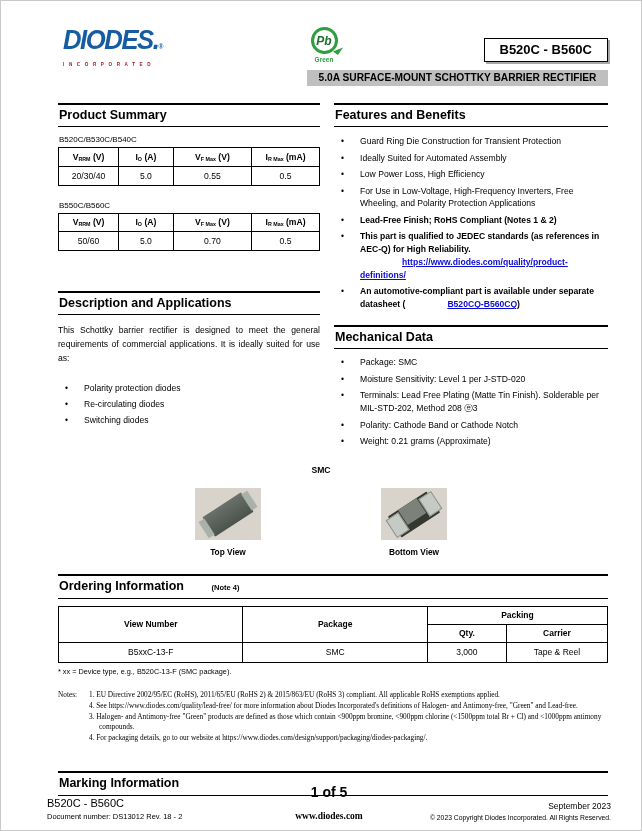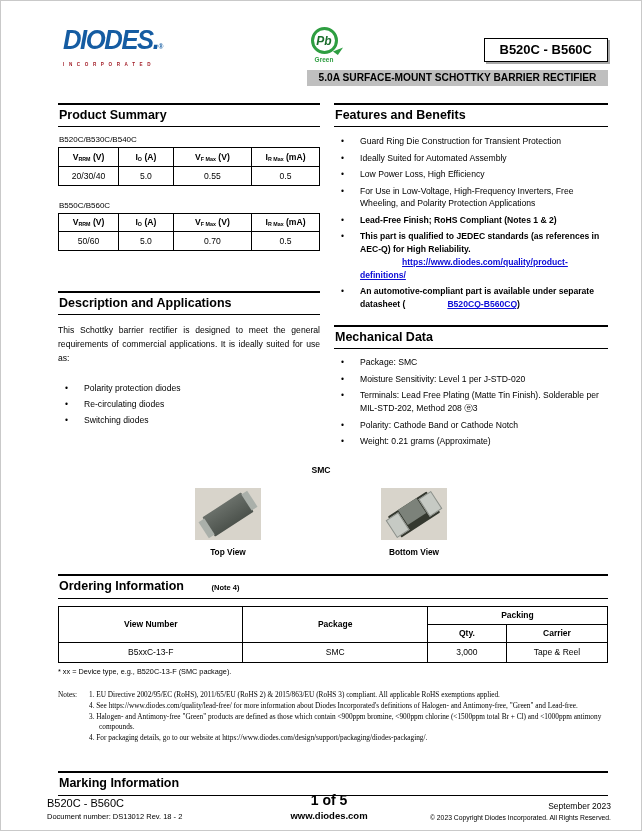--- a/index.html
+++ b/index.html
@@ -125,21 +125,21 @@
 
   
   footer {
     position:absolute; left:46px; right:30px; bottom:9px;
     display:flex; justify-content:space-between; align-items:flex-end;
   }
   .f-left .f-part { font-size:11px; }
   .f-left .f-doc { font-size:7.5px; margin-top:3px; }
   .f-center { position:absolute; left:50%; transform:translateX(-50%); text-align:center; bottom:0; }
   .f-center .f-page { font-size:14px; font-weight:bold; }
-  .f-center .f-web { font-size:9.5px; font-weight:bold; margin-top:2px; }
+  .f-center .f-web { font-size:9.5px; font-weight:bold; margin-top:11px;font-family:Liberation Serif, serif; }
   .f-right { text-align:right; }
   .f-right .f-date { font-size:8.5px; }
   .f-right .f-copy { font-size:6.8px; margin-top:3px; }
 </style>
 </head>
 <body>
 
 <div class="page">
 
   <header class="content">

